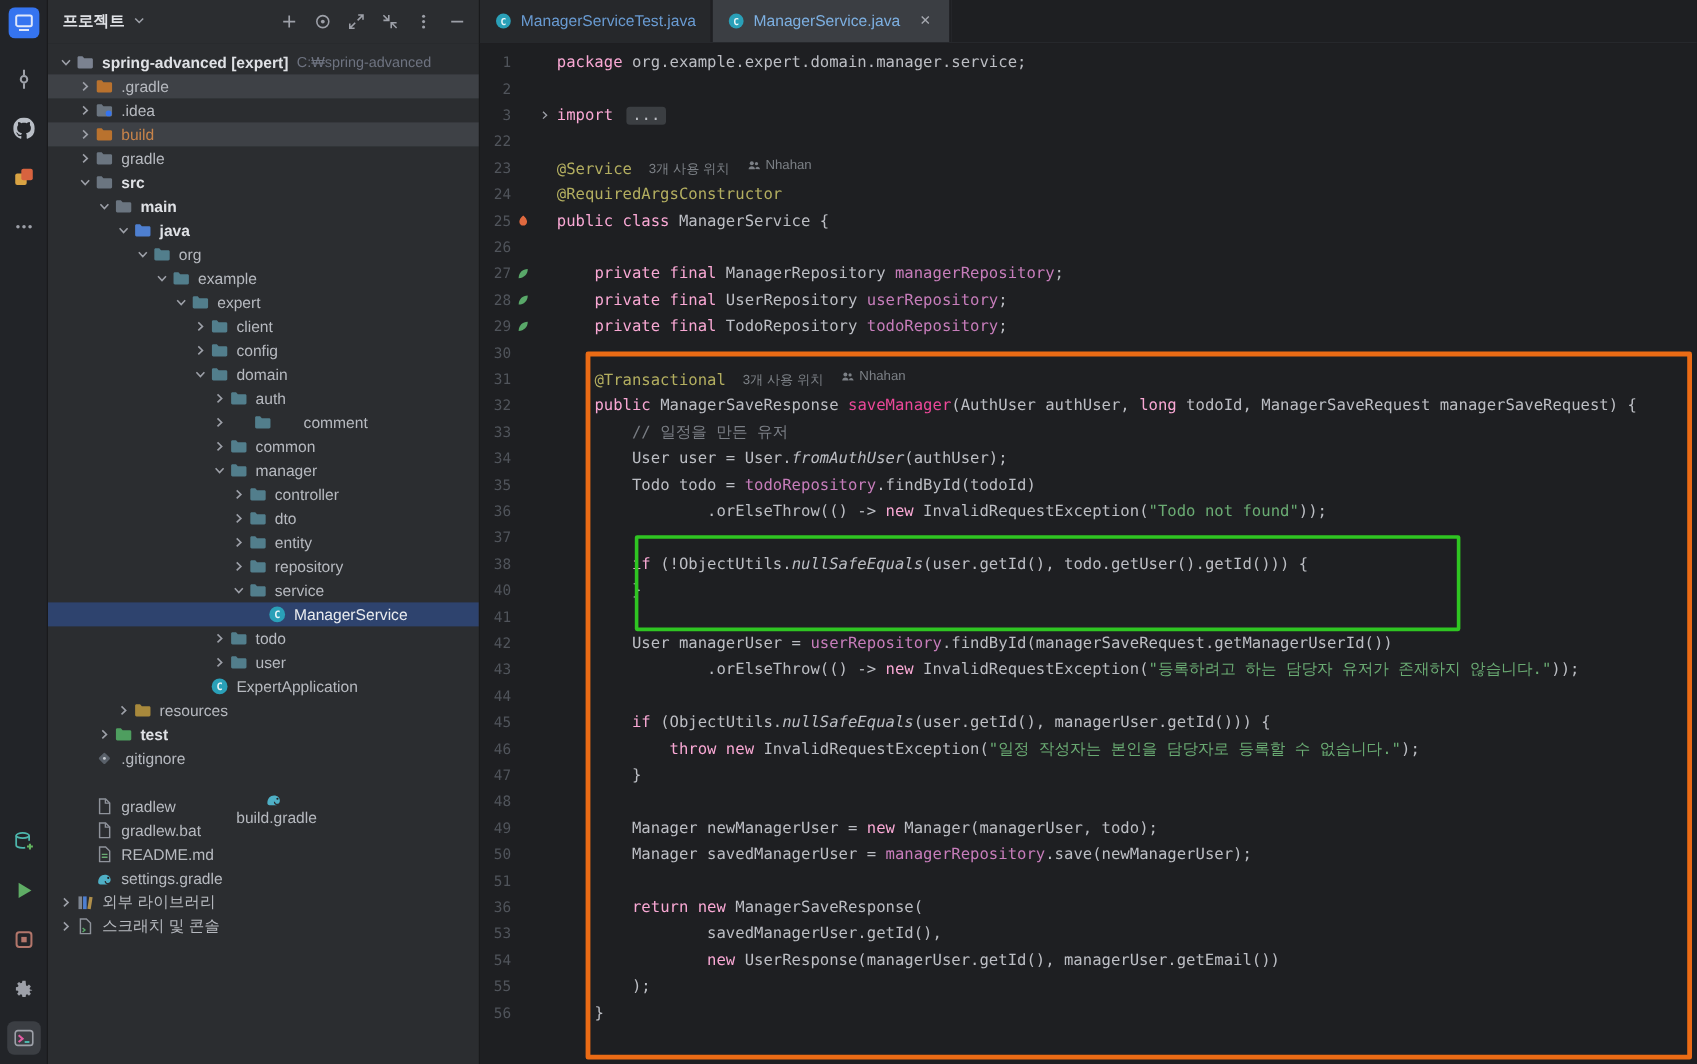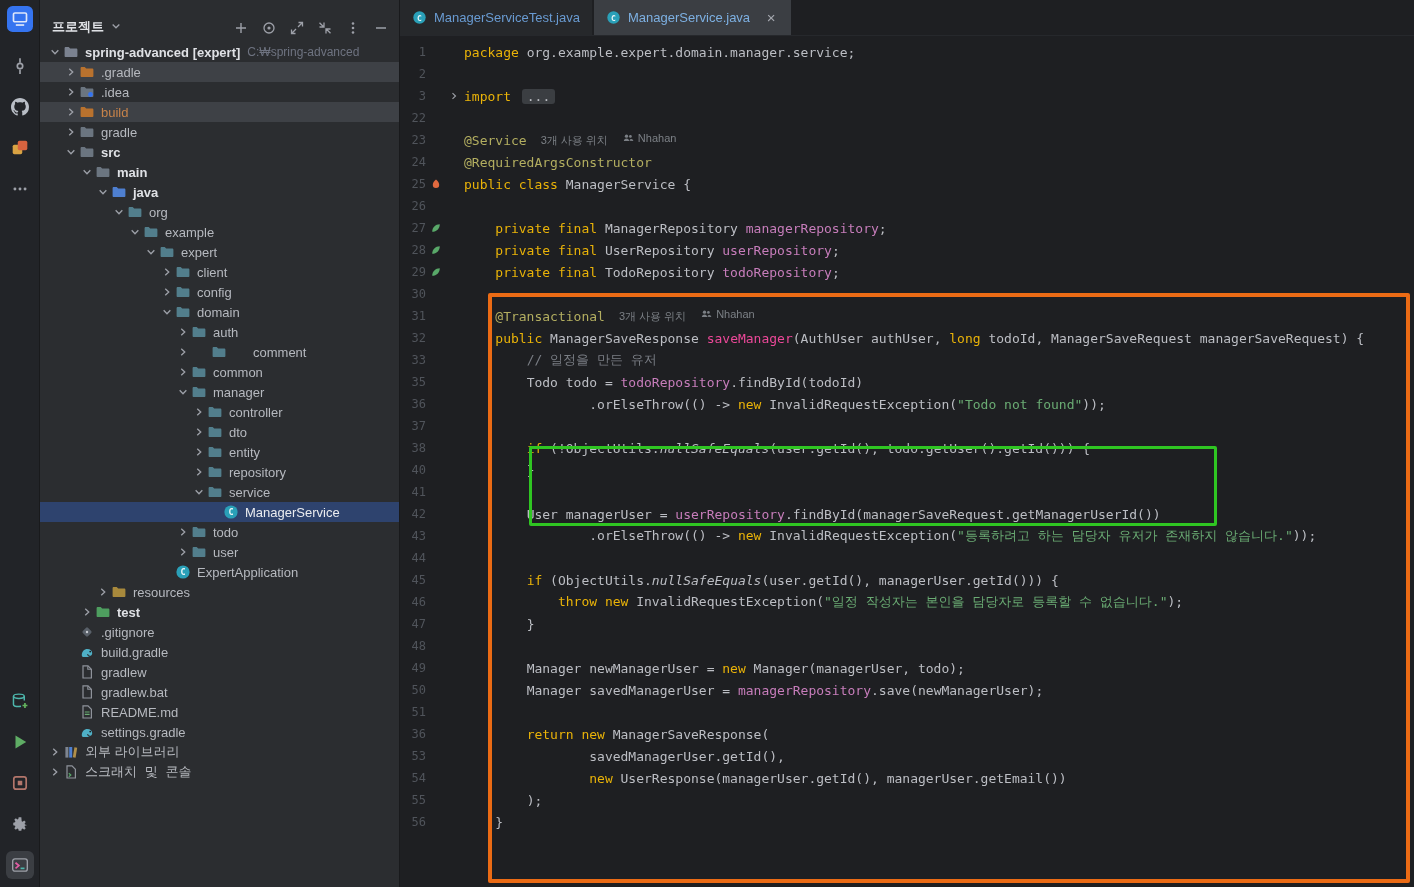--- a/index.html
+++ b/index.html
@@ -10,21 +10,21 @@
   .activity-bar{position:absolute;left:0;top:0;width:40px;height:100%;background:#222428;border-right:1px solid #191A1C;display:flex;flex-direction:column;align-items:center;padding:5px 0 8px 0}
   .ab-top,.ab-bottom{display:flex;flex-direction:column;align-items:center;gap:13px}
   .ab-bottom{margin-top:auto}
   .ab-btn{width:28px;height:28px;display:flex;align-items:center;justify-content:center;border-radius:6px}
   .ab-btn svg{width:18px;height:18px}
   .ab-btn.logo{margin-bottom:6px}
   .ab-btn.logo svg{width:26px;height:26px}
   .ab-btn.active{background:#3B3E43}
 
   
-  .panel-header{position:absolute;left:40px;top:0;width:360px;height:36px;background:#2B2D30;border-right:1px solid #191A1C;display:flex;align-items:flex-end;padding:0 10px 0 12px}
+  .panel-header{position:absolute;left:40px;top:0;width:360px;height:36px;background:#2B2D30;border-right:1px solid #191A1C;display:flex;align-items:center;padding:0 10px 0 12px}
   .ph-title{display:flex;align-items:center;gap:5px;font-size:13px;font-weight:600;color:#DFE1E5}
   .ph-title svg{width:14px;height:14px}
   .ph-actions{margin-left:auto;display:flex;align-items:center;gap:12px}
   .hicon{display:flex;align-items:center}
   .hicon svg{width:16px;height:16px}
 
   
   .tree{position:absolute;left:40px;top:36px;width:360px;bottom:0;background:#2B2D30;border-right:1px solid #191A1C;padding-top:6px;font-size:13px;overflow:hidden}
   .trow{height:20px;display:flex;align-items:center;white-space:nowrap}
   .trow.hov{background:#3E4146}
@@ -50,21 +50,21 @@
   
   .code{position:absolute;left:400px;top:36px;right:0;bottom:0;background:#1E1F22;padding-top:5px;font-family:"DejaVu Sans Mono","Liberation Mono",monospace;font-size:13px;overflow:hidden}
   .cl{height:22px;display:flex;align-items:center}
   .gut{width:62px;flex:none;display:flex;align-items:center;height:100%}
   .num{width:26px;text-align:right;color:#50545B;font-size:12px}
   .gslot{width:20px;height:100%;display:flex;align-items:center;justify-content:center}
   .gslot svg{width:12px;height:12px}
   .fslot{width:16px;height:100%;display:flex;align-items:center;justify-content:center}
   .fslot svg{width:12px;height:12px}
   .ct{white-space:pre;padding-left:2px}
-  .tok.kw{color:#eab308}
+  .tok.kw{color:#f9a8d4}
   .tok.ann{color:#B3AE60}
   .tok.str{color:#6AAB73}
   .tok.com{color:#7A7E85}
   .tok.field{color:#C77DBB}
   .tok.def{color:#BCBEC4}
   .tok.static{font-style:italic;color:#BCBEC4}
   .tok.mdecl{color:#ec4899}
   .fold{background:#3B3E42;border-radius:3px;padding:0 5px;margin-left:3px;color:#BCBEC4}
   .inlay{font-family:"Liberation Sans",sans-serif;font-size:11px;color:#7C8086;margin-left:14px;display:inline-flex;align-items:center;gap:4px;vertical-align:1px}
   .inlay svg{width:12px;height:12px}
@@ -567,21 +567,21 @@
     <div class="trow" style="padding-left: 22px;">
       <span class="tchev"></span>
       <span class="ticon">
         <svg viewBox="0 0 16 16">
           <rect x="4.4" y="4.4" width="7.2" height="7.2" rx="1.3" transform="rotate(45 8 8)" fill="#596069"></rect>
           <circle cx="8" cy="8" r="1.2" fill="#C8CCD2"></circle>
         </svg>
       </span>
       <span class="tlabel">.gitignore</span>
     </div>
-    <div class="trow" style="padding-left: 22px;">
+    <div class="trow" style="padding-left: 22px; flex-direction: column;">
       <span class="tchev"></span>
       <span class="ticon">
         <svg viewBox="0 0 16 16">
           <path d="M2.8 11.2c0-3.6 2.3-6.2 5.6-6.2 2.9 0 4.8 1.9 4.8 4.2 0 1.5-.9 2.6-2.2 2.6-1.1 0-1.8-.7-1.8-1.7h-1c0 1.7 1.2 2.9 2.9 2.9H4.6c-1.1 0-1.8-.7-1.8-1.8z" fill="#4FB0C6"></path>
           <circle cx="11.2" cy="7.6" r=".9" fill="#1E1F22"></circle>
         </svg>
       </span>
       <span class="tlabel">build.gradle</span>
     </div>
     <div class="trow" style="padding-left: 22px;">
@@ -632,21 +632,21 @@
       </span>
       <span class="ticon">
         <svg viewBox="0 0 16 16">
           <rect x="2.4" y="3" width="3" height="10.6" fill="#7E8590"></rect>
           <rect x="6.2" y="3" width="3" height="10.6" fill="#4E7FD0"></rect>
           <rect x="10.6" y="3.4" width="2.8" height="10.2" transform="rotate(9 12 8.5)" fill="#B08F4A"></rect>
         </svg>
       </span>
       <span class="tlabel">외부 라이브러리</span>
     </div>
-    <div class="trow" style="padding-left: 6px; font-family: Liberation Mono, monospace;">
+    <div class="trow" style="padding-left: 6px;">
       <span class="tchev">
         <svg viewBox="0 0 16 16">
           <path d="M6 4.2L10 8l-4 3.8" fill="none" stroke="#9DA0A8" stroke-width="1.5"></path>
         </svg>
       </span>
       <span class="ticon">
         <svg viewBox="0 0 16 16">
           <path d="M4 1.9h5L12.4 5.2V14H4z" fill="none" stroke="#8F939B" stroke-width="1.2"></path>
           <path d="M5.8 9.3l2 1.7-2 1.7" fill="none" stroke="#59A869" stroke-width="1.2"></path>
         </svg>
@@ -824,20 +824,28 @@
       <div class="cl">
         <span class="gut">
           <span class="num">33</span>
           <span class="gslot"></span>
           <span class="fslot"></span>
         </span>
         <span class="ct"><span class="tok ws">        </span><span class="tok com">// 일정을 만든 유저</span></span>
       </div>
       <div class="cl">
         <span class="gut">
+          <span class="num">34</span>
+          <span class="gslot"></span>
+          <span class="fslot"></span>
+        </span>
+        <span class="ct"><span class="tok ws">        </span><span class="tok def">User user = User.</span><span class="tok static">fromAuthUser</span><span class="tok def">(authUser);</span></span>
+      </div>
+      <div class="cl">
+        <span class="gut">
           <span class="num">35</span>
           <span class="gslot"></span>
           <span class="fslot"></span>
         </span>
         <span class="ct"><span class="tok ws">        </span><span class="tok def">Todo todo = </span><span class="tok field">todoRepository</span><span class="tok def">.findById(todoId)</span></span>
       </div>
       <div class="cl">
         <span class="gut">
           <span class="num">36</span>
           <span class="gslot"></span>

